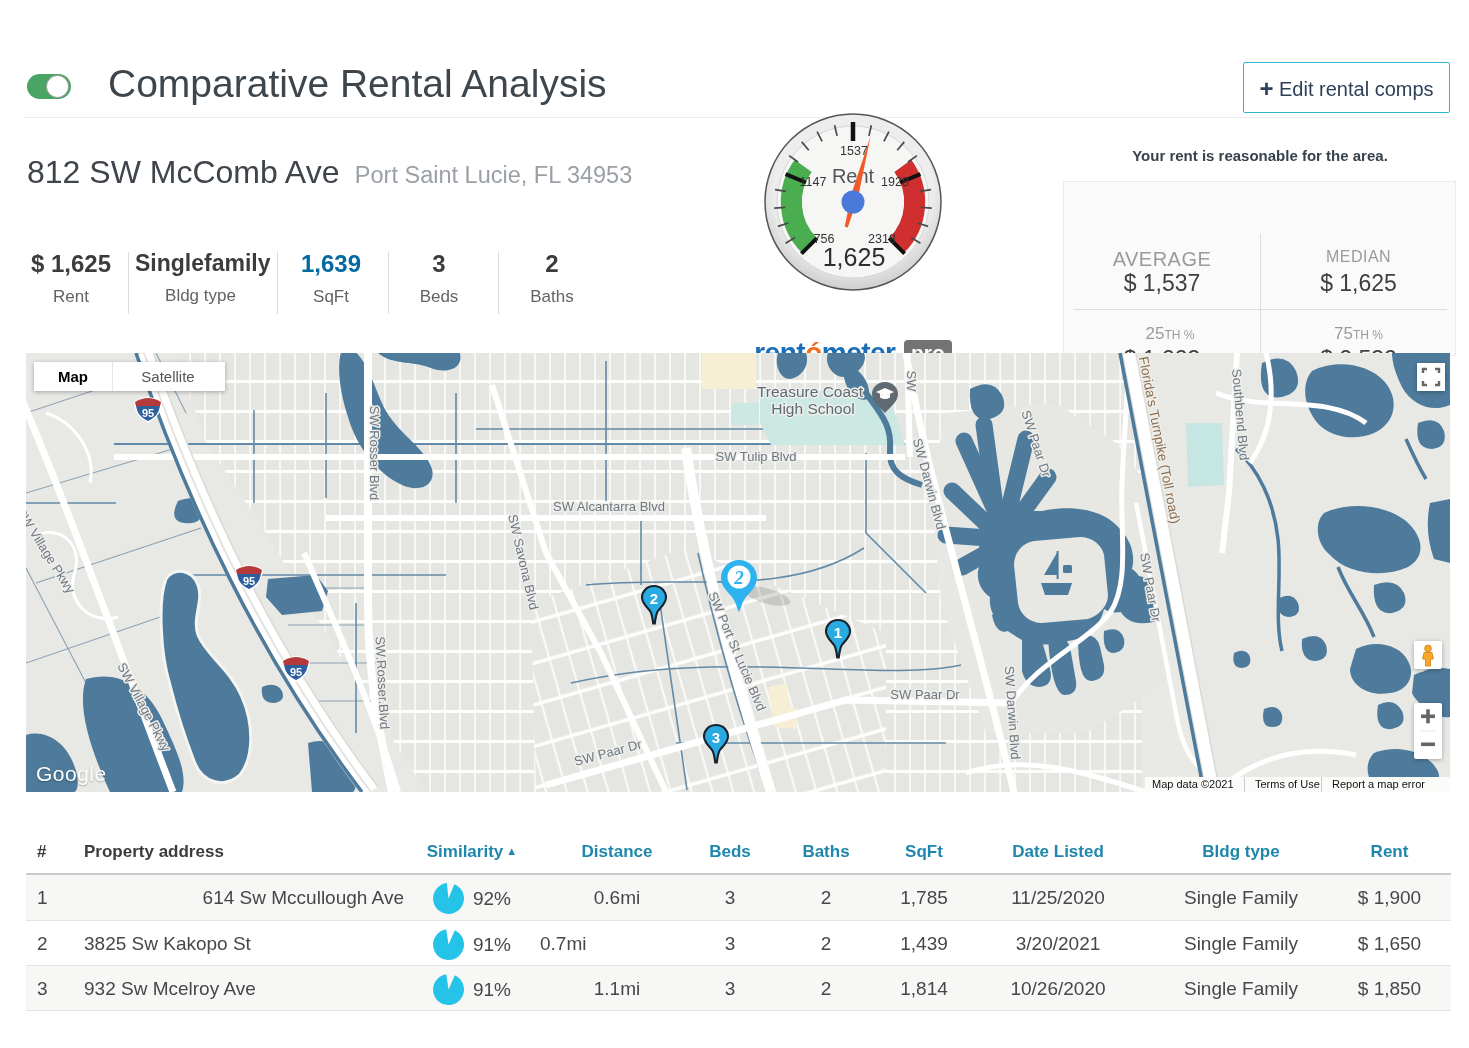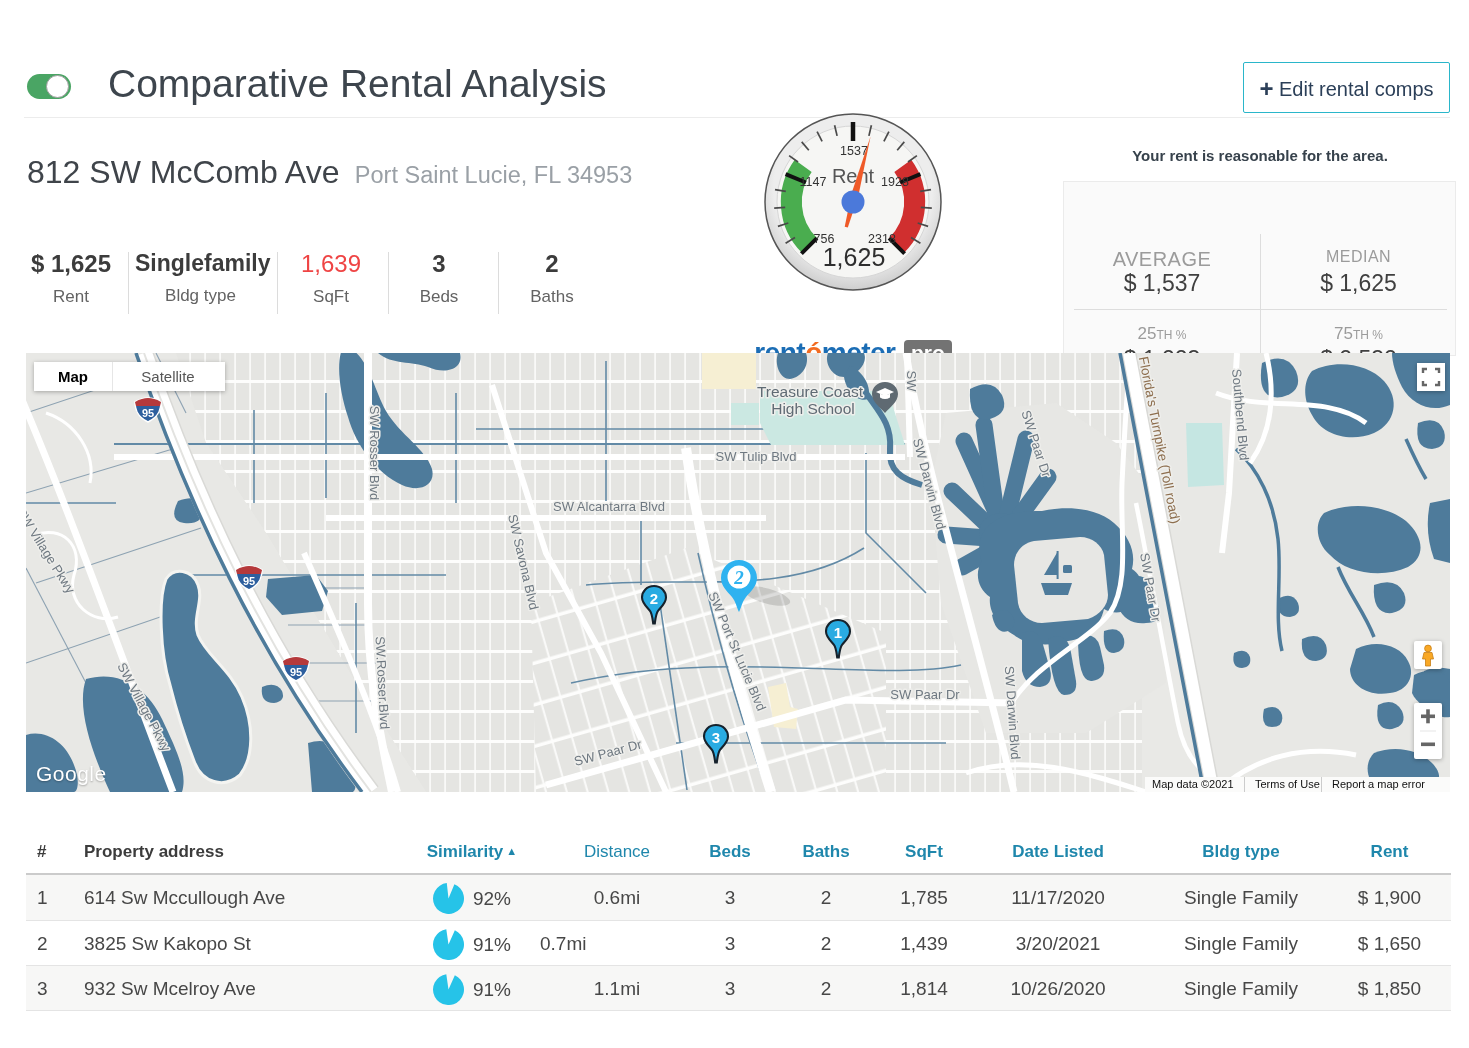--- a/index.html
+++ b/index.html
@@ -24,21 +24,21 @@
       <div style="font-size:24px;font-weight:bold;color:#3c3c3c">$ 1,625</div>
       <div style="font-size:17px;color:#636363;margin-top:9px">Rent</div>
     </div>
   <div class="abs" style="left:128px;top:2px;width:1px;height:62px;background:#dcdcdc"></div>
   <div class="abs" style="left:135px;top:0;width:131px;text-align:center">
       <div style="font-size:23px;font-weight:bold;color:#3c3c3c">Singlefamily</div>
       <div style="font-size:17px;color:#636363;margin-top:9px">Bldg type</div>
     </div>
   <div class="abs" style="left:277px;top:2px;width:1px;height:62px;background:#dcdcdc"></div>
   <div class="abs" style="left:288px;top:0;width:86px;text-align:center">
-      <div style="font-size:24px;font-weight:normal;color:#ef4444">1,639</div>
+      <div style="font-size:24px;font-weight:bold;color:#0369a1">1,639</div>
       <div style="font-size:17px;color:#636363;margin-top:9px">SqFt</div>
     </div>
   <div class="abs" style="left:388px;top:2px;width:1px;height:62px;background:#dcdcdc"></div>
   <div class="abs" style="left:396px;top:0;width:86px;text-align:center">
       <div style="font-size:24px;font-weight:bold;color:#3c3c3c">3</div>
       <div style="font-size:17px;color:#636363;margin-top:9px">Beds</div>
     </div>
   <div class="abs" style="left:498px;top:2px;width:1px;height:62px;background:#dcdcdc"></div>
   <div class="abs" style="left:509px;top:0;width:86px;text-align:center">
       <div style="font-size:24px;font-weight:bold;color:#3c3c3c">2</div>
@@ -94,21 +94,21 @@
 </div>
 
 <div class="abs" style="left:1130px;top:107px;width:260px;text-align:center;font-size:15px;font-weight:bold;color:#37424c;white-space:nowrap">Your rent is reasonable for the area.</div>
 <div class="abs" style="left:1063px;top:141px;width:393px;height:175px;background:#fafafa;border:1px solid #ebebeb">
   <div class="abs" style="left:196px;top:12px;width:1px;height:151px;background:#ddd"></div>
   <div class="abs" style="left:10px;top:87px;width:373px;height:1px;background:#ddd"></div>
   <div class="abs" style="left:0;top:26px;width:196px;text-align:center;font-size:20px;color:#9b9b9b;letter-spacing:0.5px">AVERAGE</div>
   <div class="abs" style="left:0;top:48px;width:196px;text-align:center;font-size:23px;color:#3f3f3f">$ 1,537</div>
   <div class="abs" style="left:196px;top:26px;width:197px;text-align:center;font-size:16px;color:#9b9b9b;letter-spacing:0.5px">MEDIAN</div>
   <div class="abs" style="left:196px;top:48px;width:197px;text-align:center;font-size:23px;color:#3f3f3f">$ 1,625</div>
-  <div class="abs" style="left:0;top:102px;width:196px;text-align:center;font-size:17px;color:#9b9b9b">25<span style="font-size:12px">TH %</span></div>
+  <div class="abs" style="left:8px;top:102px;width:196px;text-align:center;font-size:17px;color:#9b9b9b">25<span style="font-size:12px">TH %</span></div>
   <div class="abs" style="left:0;top:124px;width:196px;text-align:center;font-size:23px;color:#3f3f3f">$ 1,223</div>
   <div class="abs" style="left:196px;top:102px;width:197px;text-align:center;font-size:17px;color:#9b9b9b">75<span style="font-size:12px">TH %</span></div>
   <div class="abs" style="left:196px;top:124px;width:197px;text-align:center;font-size:23px;color:#3f3f3f">$ 2,532</div>
 </div>
 <svg width="1424" height="439" style="position:absolute;left:26px;top:353px" viewBox="0 0 1424 439">
 <defs>
       <pattern id="lots" width="15" height="30" patternUnits="userSpaceOnUse">
         <rect width="15" height="30" fill="#e5e5e2"></rect>
         <rect x="13.2" width="1.8" height="30" fill="#f9f9f8"></rect>
         <rect y="27" width="15" height="3" fill="#fdfdfc"></rect>
@@ -346,39 +346,39 @@
         <rect x="1395" y="361.5" width="14" height="3.6"></rect>
         <rect x="1400.2" y="356.3" width="3.6" height="14"></rect>
         <rect x="1395" y="389.5" width="14" height="3.6"></rect>
       </g>
     </g>
 </svg>
 <div style="position:absolute;left:0;top:830px;width:1469px">
 <div style="position:absolute;left:26px;top:0;width:38px;height:43px;line-height:43px;font-size:17px;font-weight:bold;color:#3c3c3c;text-align:left;padding-left:11px;box-sizing:border-box">#</div>
 <div style="position:absolute;left:64px;top:0;width:340px;height:43px;line-height:43px;font-size:17px;font-weight:bold;color:#3c3c3c;text-align:left;padding-left:20px;box-sizing:border-box">Property address</div>
 <div style="position:absolute;left:404px;top:0;width:136px;height:43px;line-height:43px;font-size:17px;font-weight:bold;color:#1f87ac;text-align:center;padding-left:0px;box-sizing:border-box">Similarity<span style="font-size:11px;position:relative;top:-2px">&nbsp;▲</span></div>
-<div style="position:absolute;left:540px;top:0;width:154px;height:43px;line-height:43px;font-size:17px;font-weight:normal;color:#1f87ac;text-align:center;padding-left:0px;box-sizing:border-box">Distance</div>
+<div style="position:absolute;left:540px;top:0;width:154px;height:43px;line-height:43px;font-size:17px;font-weight:bold;color:#1f87ac;text-align:center;padding-left:0px;box-sizing:border-box">Distance</div>
 <div style="position:absolute;left:694px;top:0;width:72px;height:43px;line-height:43px;font-size:17px;font-weight:bold;color:#1f87ac;text-align:center;padding-left:0px;box-sizing:border-box">Beds</div>
 <div style="position:absolute;left:766px;top:0;width:120px;height:43px;line-height:43px;font-size:17px;font-weight:bold;color:#1f87ac;text-align:center;padding-left:0px;box-sizing:border-box">Baths</div>
 <div style="position:absolute;left:886px;top:0;width:76px;height:43px;line-height:43px;font-size:17px;font-weight:bold;color:#1f87ac;text-align:center;padding-left:0px;box-sizing:border-box">SqFt</div>
 <div style="position:absolute;left:962px;top:0;width:192px;height:43px;line-height:43px;font-size:17px;font-weight:bold;color:#1f87ac;text-align:center;padding-left:0px;box-sizing:border-box">Date Listed</div>
 <div style="position:absolute;left:1154px;top:0;width:174px;height:43px;line-height:43px;font-size:17px;font-weight:bold;color:#1f87ac;text-align:center;padding-left:0px;box-sizing:border-box">Bldg type</div>
 <div style="position:absolute;left:1328px;top:0;width:123px;height:43px;line-height:43px;font-size:17px;font-weight:bold;color:#1f87ac;text-align:center;padding-left:0px;box-sizing:border-box">Rent</div>
 <div style="position:absolute;left:26px;top:43px;width:1425px;height:2px;background:#cbcbcb"></div>
 <div style="position:absolute;left:26px;top:45px;width:1425px;height:46px;background:#f7f7f6;border-bottom:1px solid #e4e4e4;box-sizing:border-box"></div>
 <div style="position:absolute;left:26px;top:45px;width:38px;height:46px;line-height:46px;font-size:19px;color:#474747;text-align:left;padding-left:11px;box-sizing:border-box">1</div>
-<div style="position:absolute;left:64px;top:45px;width:340px;height:46px;line-height:46px;font-size:19px;color:#474747;text-align:left;padding-left:20px;box-sizing:border-box">614 Sw Mccullough Ave</div>
+<div style="position:absolute;left:64px;top:45px;width:340px;height:46px;line-height:46px;font-size:19px;color:#474747;text-align:right;padding-left:20px;box-sizing:border-box">614 Sw Mccullough Ave</div>
 <div style="position:absolute;left:404px;top:45px;width:136px;height:46px;line-height:46px;font-size:19px;color:#474747;text-align:center"><svg width="31" height="31" style="vertical-align:middle;margin-right:9px">
         <path d="M 15.5,15.5 L 19.35,0.49 A 15.5 15.5 0 1 1 11.65,0.49 Z" fill="#26c3e8" transform="rotate(8 15.5 15.5)"></path>
       </svg><span style="vertical-align:middle">92%</span></div>
 <div style="position:absolute;left:540px;top:45px;width:154px;height:46px;line-height:46px;font-size:19px;color:#474747;text-align:center;padding-left:0px;box-sizing:border-box">0.6mi</div>
 <div style="position:absolute;left:694px;top:45px;width:72px;height:46px;line-height:46px;font-size:19px;color:#474747;text-align:center;padding-left:0px;box-sizing:border-box">3</div>
 <div style="position:absolute;left:766px;top:45px;width:120px;height:46px;line-height:46px;font-size:19px;color:#474747;text-align:center;padding-left:0px;box-sizing:border-box">2</div>
 <div style="position:absolute;left:886px;top:45px;width:76px;height:34px;line-height:46px;font-size:19px;color:#474747;text-align:center;padding-left:0px;box-sizing:border-box">1,785</div>
-<div style="position:absolute;left:962px;top:45px;width:192px;height:46px;line-height:46px;font-size:19px;color:#474747;text-align:center;padding-left:0px;box-sizing:border-box">11/17/2020</div>
+<div style="position:absolute;left:962px;top:45px;width:192px;height:46px;line-height:46px;font-size:19px;color:#474747;text-align:center;padding-left:0px;box-sizing:border-box">11/25/2020</div>
 <div style="position:absolute;left:1154px;top:45px;width:174px;height:46px;line-height:46px;font-size:19px;color:#474747;text-align:center;padding-left:0px;box-sizing:border-box">Single Family</div>
 <div style="position:absolute;left:1328px;top:45px;width:123px;height:46px;line-height:46px;font-size:19px;color:#474747;text-align:center;padding-left:0px;box-sizing:border-box">$ 1,900</div>
 <div style="position:absolute;left:26px;top:91px;width:1425px;height:45px;background:#ffffff;border-bottom:1px solid #e4e4e4;box-sizing:border-box"></div>
 <div style="position:absolute;left:26px;top:91px;width:38px;height:45px;line-height:45px;font-size:19px;color:#474747;text-align:left;padding-left:11px;box-sizing:border-box">2</div>
 <div style="position:absolute;left:64px;top:91px;width:340px;height:45px;line-height:45px;font-size:19px;color:#474747;text-align:left;padding-left:20px;box-sizing:border-box">3825 Sw Kakopo St</div>
 <div style="position:absolute;left:404px;top:91px;width:136px;height:45px;line-height:45px;font-size:19px;color:#474747;text-align:center"><svg width="31" height="31" style="vertical-align:middle;margin-right:9px">
         <path d="M 15.5,15.5 L 19.82,0.62 A 15.5 15.5 0 1 1 11.18,0.62 Z" fill="#26c3e8" transform="rotate(8 15.5 15.5)"></path>
       </svg><span style="vertical-align:middle">91%</span></div>
 <div style="position:absolute;left:540px;top:91px;width:154px;height:45px;line-height:45px;font-size:19px;color:#474747;text-align:left;padding-left:0px;box-sizing:border-box">0.7mi</div>
 <div style="position:absolute;left:694px;top:91px;width:72px;height:45px;line-height:45px;font-size:19px;color:#474747;text-align:center;padding-left:0px;box-sizing:border-box">3</div>

